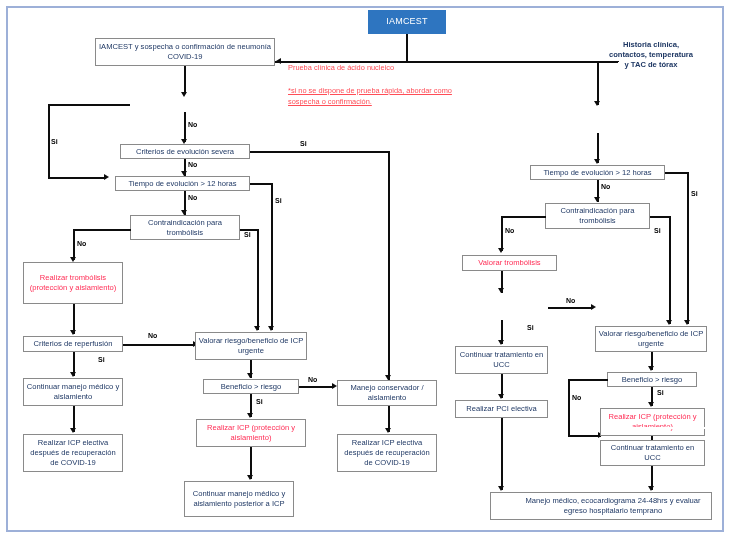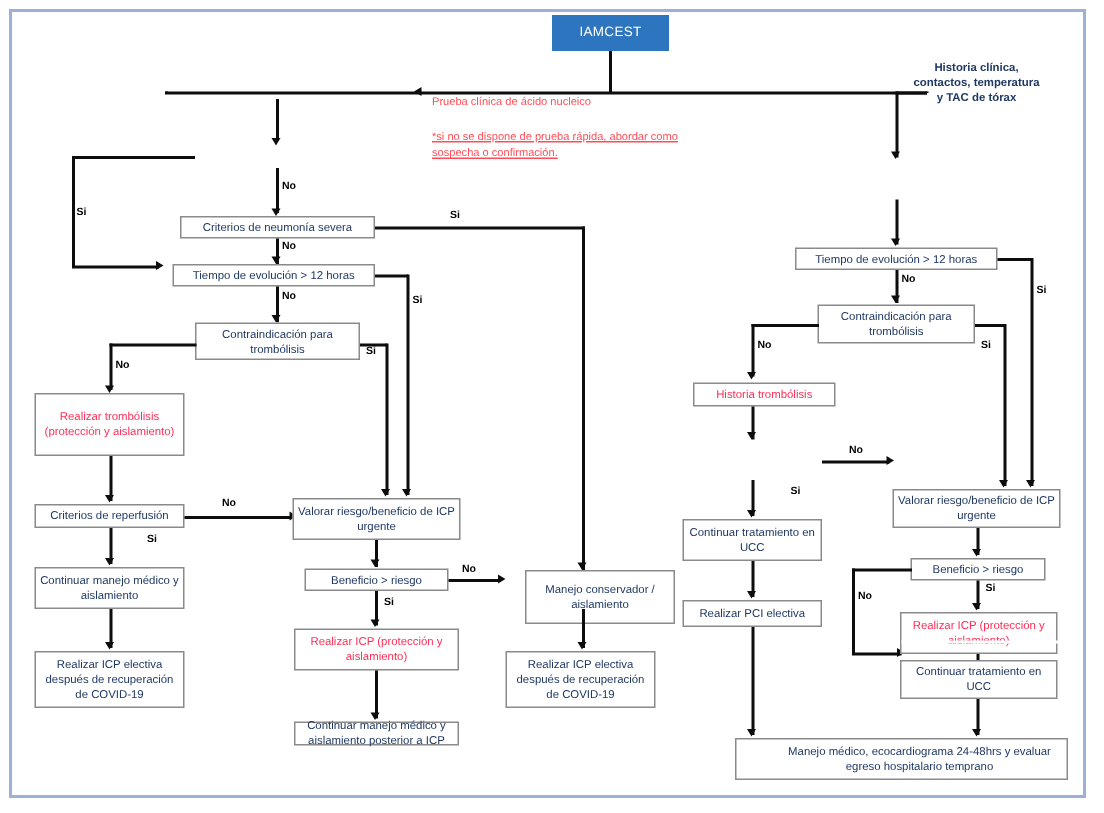--- a/index.html
+++ b/index.html
@@ -97,41 +97,42 @@
 <div id="canvas">
   <div class="frame"></div>
 
   <div class="node title" style="left:368px;top:10px;width:78px;height:24px;">IAMCEST</div>
 
   <div class="ln lnv" style="left:406px;top:34px;height:28px;"></div>
 
   <div class="ln lnh" style="left:110px;top:61px;width:508px;"></div>
 
   <div class="ln lnv" style="left:110px;top:61px;height:1px;"></div>
+  <div class="node" style="left:95px;top:38px;width:180px;height:28px;">IAMCEST y  sospecha o confirmación de neumonía COVID-19</div>
 
   <div class="arrow left" style="left:276px;top:58px;"></div>
 
   <div class="note" style="left:288px;top:62px;width:230px;">Prueba clínica de ácido nucleico</div>
   <div class="note" style="left:288px;top:85px;width:230px;text-decoration:underline;">*si no se dispone de prueba rápida, abordar como
 sospecha o confirmación.</div>
 
   <div class="ln lnv" style="left:184px;top:66px;height:28px;"></div>
   <div class="arrow" style="left:181px;top:92px;"></div>
 
   <div class="ln lnh" style="left:48px;top:104px;width:82px;"></div>
   <div class="ln lnv" style="left:48px;top:104px;height:74px;"></div>
   <div class="ln lnh" style="left:48px;top:177px;width:58px;"></div>
   <div class="arrow right" style="left:104px;top:174px;"></div>
   <div class="elab" style="left:51px;top:138px;">Si</div>
 
   <div class="ln lnv" style="left:184px;top:112px;height:30px;"></div>
   <div class="arrow" style="left:181px;top:139px;"></div>
   <div class="elab" style="left:188px;top:121px;">No</div>
 
-  <div class="node" style="left:120px;top:144px;width:130px;height:15px;">Criterios de neumonía severa</div>
+  <div class="node" style="left:120px;top:144px;width:130px;height:15px;">Criterios de evolución severa</div>
 
   <div class="ln lnv" style="left:184px;top:159px;height:18px;"></div>
   <div class="arrow" style="left:181px;top:171px;"></div>
   <div class="elab" style="left:188px;top:161px;">No</div>
 
   <div class="ln lnh" style="left:250px;top:151px;width:140px;"></div>
   <div class="ln lnv" style="left:388px;top:151px;height:229px;"></div>
   <div class="arrow" style="left:385px;top:375px;"></div>
   <div class="elab" style="left:300px;top:140px;">Si</div>
 
@@ -193,23 +194,23 @@
 
   <div class="ln lnv" style="left:250px;top:394px;height:23px;"></div>
   <div class="arrow" style="left:247px;top:413px;"></div>
   <div class="elab" style="left:256px;top:398px;">Si</div>
 
   <div class="node red" style="left:196px;top:419px;width:110px;height:28px;">Realizar ICP (protección y aislamiento)</div>
 
   <div class="ln lnv" style="left:250px;top:447px;height:32px;"></div>
   <div class="arrow" style="left:247px;top:475px;"></div>
 
-  <div class="node" style="left:196px;top:481px;width:110px;height:16px;">Continuar manejo médico y aislamiento posterior a ICP</div>
-
-  <div class="node" style="left:350px;top:380px;width:100px;height:36px;">Manejo conservador / aislamiento</div>
+  <div class="node" style="left:184px;top:481px;width:110px;height:36px;">Continuar manejo médico y aislamiento posterior a ICP</div>
+
+  <div class="node" style="left:337px;top:380px;width:100px;height:26px;">Manejo conservador / aislamiento</div>
 
   <div class="ln lnv" style="left:388px;top:406px;height:26px;"></div>
   <div class="arrow" style="left:385px;top:428px;"></div>
 
   <div class="node" style="left:337px;top:434px;width:100px;height:38px;">Realizar ICP electiva después de recuperación de COVID-19</div>
 
   <div class="ln lnv" style="left:617px;top:61px;height:1px;"></div>
   <div class="ln lnv" style="left:597px;top:61px;height:44px;"></div>
   <div class="ln lnh" style="left:597px;top:61px;width:21px;"></div>
   <div class="arrow" style="left:594px;top:101px;"></div>
@@ -239,21 +240,21 @@
   <div class="ln lnh" style="left:501px;top:216px;width:45px;"></div>
   <div class="ln lnv" style="left:501px;top:216px;height:35px;"></div>
   <div class="arrow" style="left:498px;top:248px;"></div>
   <div class="elab" style="left:505px;top:227px;">No</div>
 
   <div class="ln lnh" style="left:650px;top:216px;width:20px;"></div>
   <div class="ln lnv" style="left:669px;top:216px;height:108px;"></div>
   <div class="arrow" style="left:666px;top:320px;"></div>
   <div class="elab" style="left:654px;top:227px;">Si</div>
 
-  <div class="node red" style="left:462px;top:255px;width:95px;height:16px;">Historia trombólisis</div>
+  <div class="node red" style="left:462px;top:255px;width:95px;height:16px;">Valorar trombólisis</div>
 
   <div class="ln lnv" style="left:501px;top:271px;height:22px;"></div>
   <div class="arrow" style="left:498px;top:288px;"></div>
 
 
   <div class="ln lnh" style="left:548px;top:307px;width:45px;"></div>
   <div class="arrow right" style="left:591px;top:304px;"></div>
   <div class="elab" style="left:566px;top:297px;">No</div>
 
   <div class="ln lnv" style="left:501px;top:320px;height:24px;"></div>

